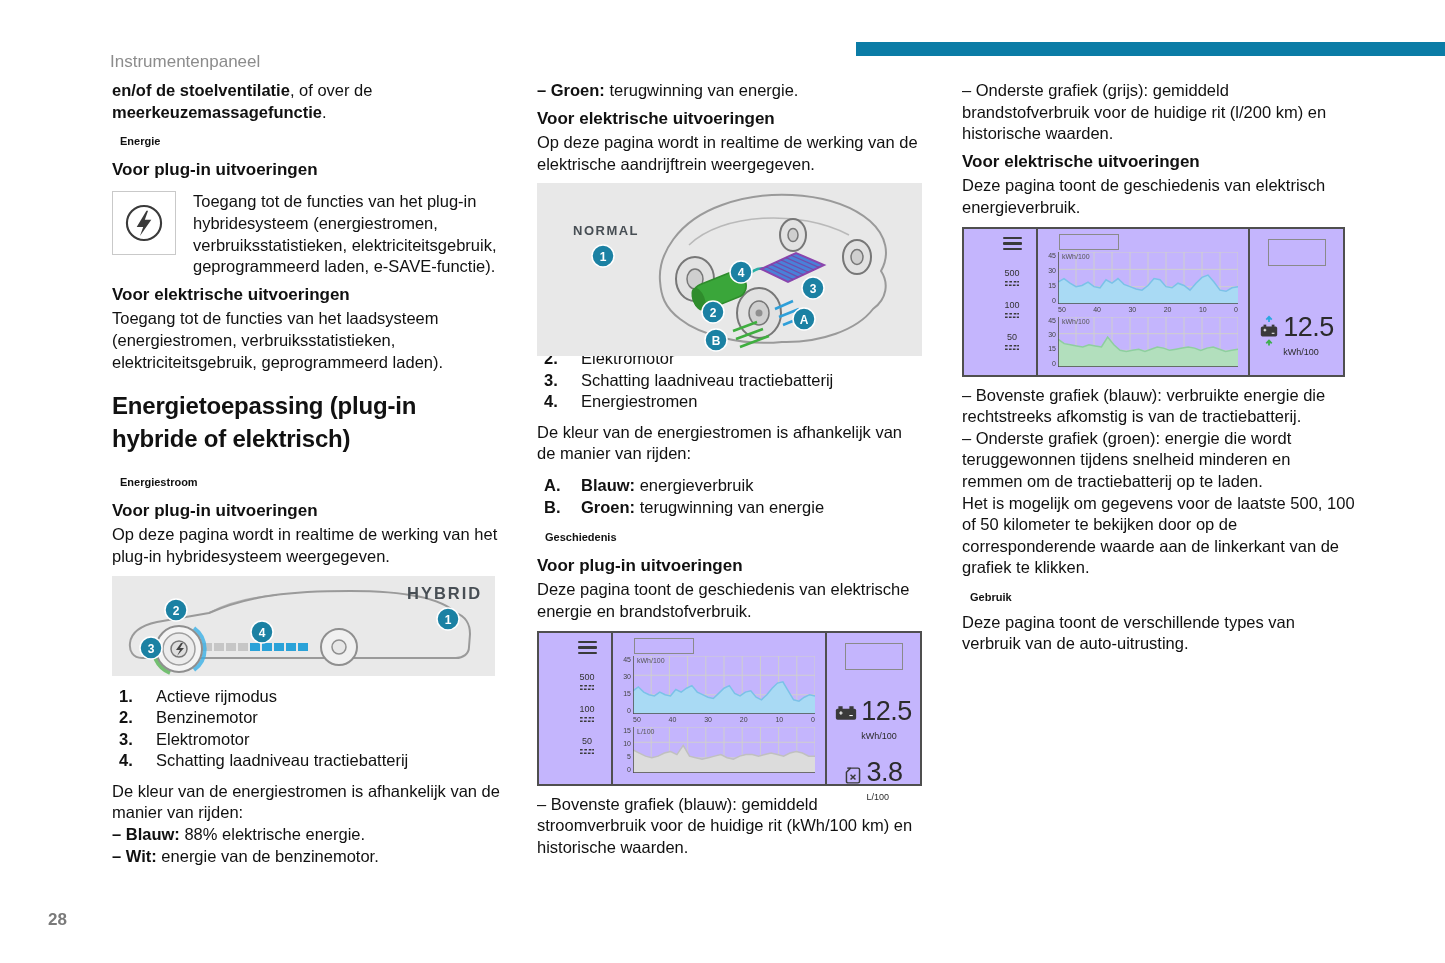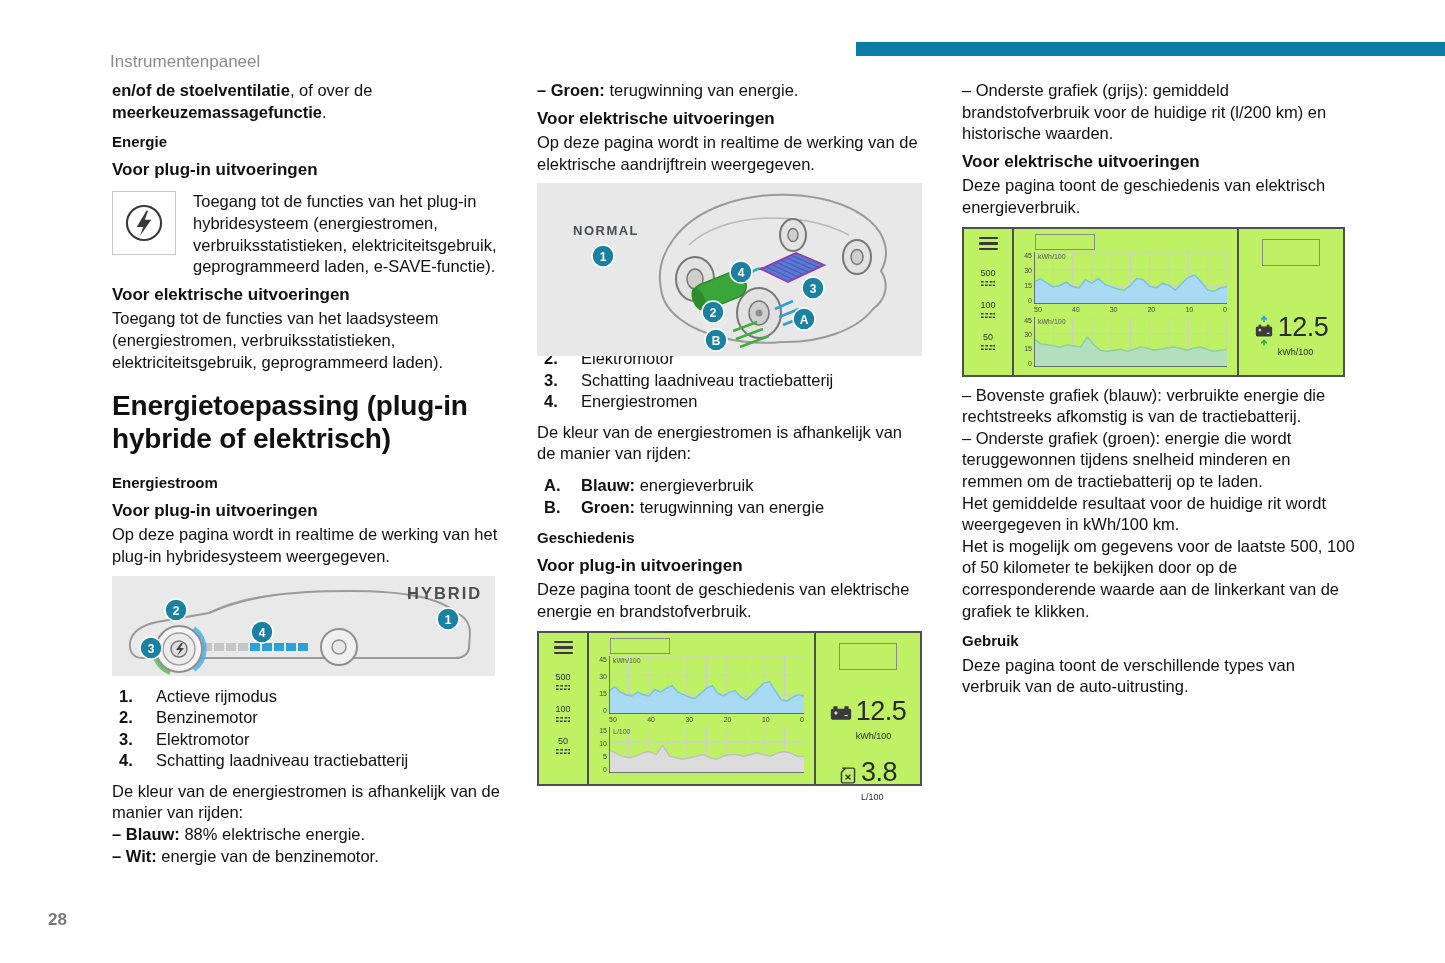--- a/index.html
+++ b/index.html
@@ -7,52 +7,52 @@
     width:1445px;height:963px;position:relative;background:#ffffff;
     font-family:"Liberation Sans", sans-serif;color:#111;overflow:hidden;
   }
   .running-head{position:absolute;left:110px;top:52px;font-size:17px;color:#8c8c8c;}
   .accent-bar{position:absolute;left:856px;top:42px;width:589px;height:14px;}
   .page-num{position:absolute;left:48px;top:910px;font-size:17px;font-weight:bold;color:#7a7a7a;}
   .cols{position:absolute;left:112px;top:80px;display:flex;}
   .col{width:393px;font-size:16.5px;line-height:21.6px;}
   .col.mid{width:385px;margin-left:32px;margin-right:40px;}
   p{margin:0;}
-  .h1{font-size:28px;line-height:33px;font-weight:bold;margin:16px 0 17px;letter-spacing:-0.2px;}
-  .h2{font-weight:bold;font-size:15px;margin:8px 0 3px;}
+  .h1{font-size:24px;line-height:33px;font-weight:bold;margin:16px 0 17px;letter-spacing:-0.2px;}
+  .h2{font-weight:bold;font-size:11px;margin:8px 8px 3px;}
   .h3{font-weight:bold;font-size:17px;margin:6px 0 3px;}
   .b{font-weight:bold;}
   .icon-row{display:flex;align-items:flex-start;margin:11px 0 5px;}
   .icon-box{width:62px;height:62px;border:1px solid #c9c9c9;flex:none;margin-right:17px;
     display:flex;align-items:center;justify-content:center;background:#fff;}
   .nlist{margin:10px 0 9px;}
   .nrow{display:flex;}
   .nrow .num{width:37px;padding-left:7px;font-weight:bold;flex:none;}
   .fig{margin:8px 0;position:relative;}
   .fig svg.art{display:block;}
   
-  .screen{border:2px solid #4f4f4f;background:#bef264;display:flex;box-sizing:border-box;}
+  .screen{border:2px solid #4f4f4f;background:#c4b5fd;display:flex;box-sizing:border-box;padding-left:24px;}
   .scr-side{width:50px;border-right:2px solid #4f4f4f;display:flex;flex-direction:column;align-items:center;padding-top:8px;box-sizing:border-box;flex:none;}
   .menu-icon{width:19px;display:flex;flex-direction:column;gap:3px;margin-bottom:12px;}
   .menu-icon span{height:2.5px;background:#3a3a3a;border-radius:1px;}
   .side-item{margin:7px 0;text-align:center;font-size:9px;color:#333;line-height:1.1;}
   .dist-icon{width:16px;height:7px;display:block;margin:1px auto 0;}
   .scr-main{flex:1;padding:5px 10px 5px 4px;display:flex;flex-direction:column;min-width:0;}
   .tab-box{width:58px;height:14px;border:1.5px solid #8a8a8a;margin-left:17px;margin-bottom:2px;flex:none;}
   .chart-row{display:flex;flex:none;}
   .ycol{width:16px;display:flex;flex-direction:column;justify-content:space-between;align-items:flex-end;
     font-size:7px;color:#444;padding-right:2px;line-height:1;flex:none;box-sizing:border-box;}
   .plot-wrap{flex:1;position:relative;min-width:0;}
   .plot-wrap .unit{position:absolute;left:4px;top:1px;font-size:7px;color:#555;line-height:1;}
   svg.plot{width:100%;height:100%;display:block;}
   .plot .g{stroke:#cfcfcf;stroke-width:1;vector-effect:non-scaling-stroke;}
   .plot .ax{stroke:#4a4a4a;stroke-width:1.5;vector-effect:non-scaling-stroke;}
   .plot .ln{vector-effect:non-scaling-stroke;}
   .xcol{display:flex;justify-content:space-between;font-size:7px;color:#444;padding-left:16px;line-height:1;margin:2px 0 4px;flex:none;}
-  .scr-right{width:106px;border-left:2px solid #4f4f4f;display:flex;flex-direction:column;align-items:center;padding-top:10px;box-sizing:border-box;flex:none;}
+  .scr-right{width:95px;border-left:2px solid #4f4f4f;display:flex;flex-direction:column;align-items:center;padding-top:10px;box-sizing:border-box;flex:none;}
   .tab-box2{width:56px;height:25px;border:1.5px solid #8a8a8a;flex:none;}
   .readout{display:flex;align-items:flex-start;}
   .readout .ricon{margin-top:7px;margin-right:4px;flex:none;}
   .ro-text{display:flex;flex-direction:column;}
   .ro-text .big{font-size:27px;color:#2b2b2b;line-height:1;letter-spacing:-0.5px;}
   .ro-text .runit{font-size:9px;color:#2b2b2b;margin-top:1px;}
   .bdg{stroke:#fff;stroke-width:1.5;}
   .bdg-t{fill:#fff;font-weight:bold;font-size:12px;text-anchor:middle;font-family:"Liberation Sans",sans-serif;}
   .mode-t{fill:#474e54;font-weight:bold;font-family:"Liberation Sans",sans-serif;}
 </style>
@@ -376,20 +376,21 @@
             <path d="M8 10 l6 6 M14 10 l-6 6" stroke="#3a3a3a" stroke-width="1.8"></path>
           </svg>
           <div class="ro-text">
             <span class="big">3.8</span>
             <span class="runit">L/100</span>
           </div>
         </div>
       </div>
     </figure>
 
+    <p>– Bovenste grafiek (blauw): gemiddeld stroomverbruik voor de huidige rit (kWh/100 km) en historische waarden.</p>
   </div>
 
   <div class="col">
     <p>– Onderste grafiek (grijs): gemiddeld brandstofverbruik voor de huidige rit (l/200 km) en historische waarden.</p>
     <div class="h3">Voor elektrische uitvoeringen</div>
     <p>Deze pagina toont de geschiedenis van elektrisch energieverbruik.</p>
 
     <figure class="fig screen" style="width:383px;height:150px;">
       <div class="scr-side">
         <div class="menu-icon">
@@ -509,20 +510,19 @@
           <div class="ro-text">
             <span class="big">12.5</span>
             <span class="runit">kWh/100</span>
           </div>
         </div>
       </div>
     </figure>
 
     <p>– Bovenste grafiek (blauw): verbruikte energie die rechtstreeks afkomstig is van de tractiebatterij.</p>
     <p>– Onderste grafiek (groen): energie die wordt teruggewonnen tijdens snelheid minderen en remmen om de tractiebatterij op te laden.</p>
-    <p>Het gemiddelde resultaat voor de huidige rit wordt weergegeven in kWh/100 km.</p>
     <p>Het is mogelijk om gegevens voor de laatste 500, 100 of 50 kilometer te bekijken door op de corresponderende waarde aan de linkerkant van de grafiek te klikken.</p>
     <div class="h2">Gebruik</div>
     <p>Deze pagina toont de verschillende types van verbruik van de auto-uitrusting.</p>
   </div>
 </div>
 
 <div class="page-num">28</div>
 
 </body></html>

